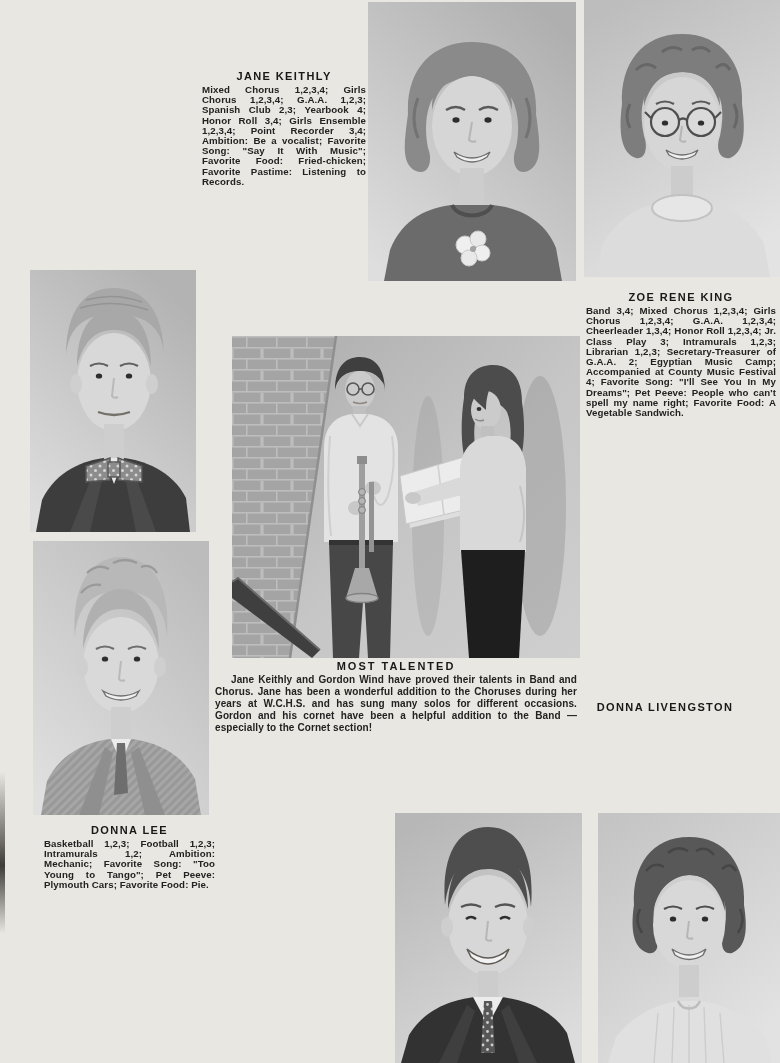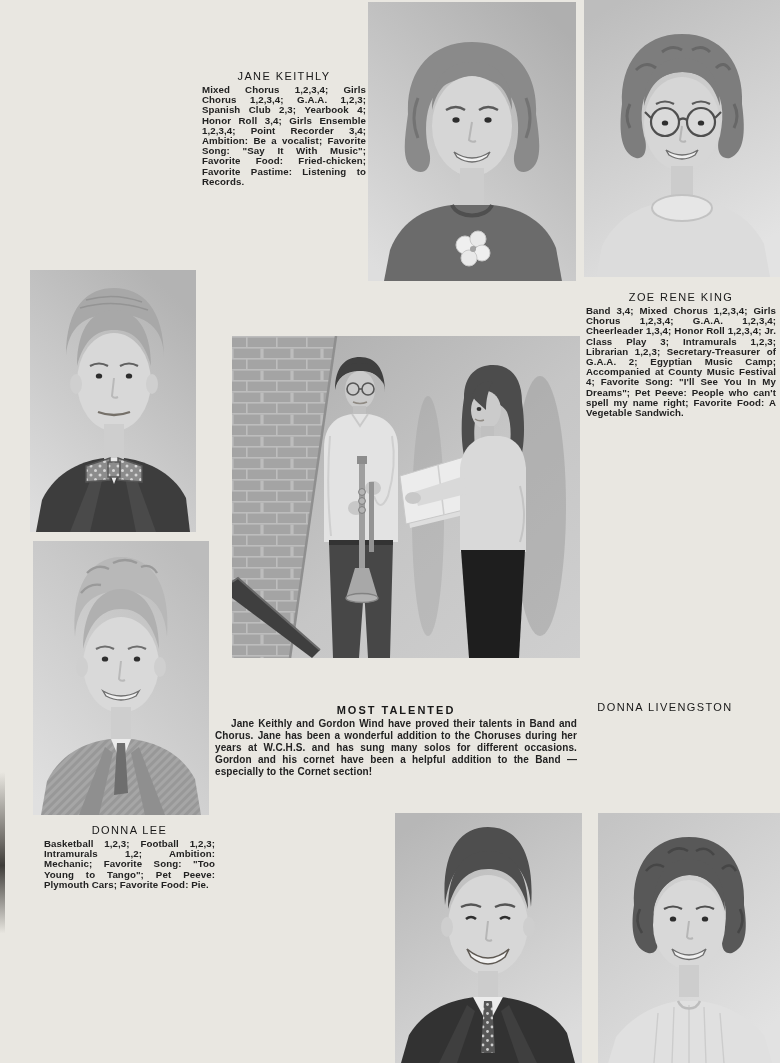--- a/index.html
+++ b/index.html
@@ -6,21 +6,21 @@
   .page{
     position:relative;width:780px;height:1063px;overflow:hidden;
     background:radial-gradient(120% 90% at 45% 35%, #f1efe9 0%, #e9e7e1 55%, #ded dcd4 100%);
     background-color:#e9e7e1;
     font-family:"Liberation Sans", sans-serif;color:#1c1c1c;
   }
   .photo{position:absolute;}
   .photo svg{display:block;}
   .entry,.caption{position:absolute;}
   .ename{
-    margin:0 0 3px 0;font-size:11px;font-weight:normal;letter-spacing:1.4px;
+    margin:0 0 3px 0;font-size:11px;font-weight:bold;letter-spacing:1.4px;
     text-align:center;white-space:nowrap;color:#181818;
   }
   .ebio{
     margin:0;font-size:9.7px;line-height:10.2px;font-weight:bold;
     letter-spacing:0.1px;text-align:justify;color:#222;
   }
   .ctitle{
     margin:0;font-size:11px;font-weight:bold;letter-spacing:2px;
     text-align:center;color:#181818;
   }
@@ -343,21 +343,21 @@
     <h3 class="ename">JANE KEITHLY</h3>
     <p class="ebio">Mixed Chorus 1,2,3,4; Girls Chorus 1,2,3,4; G.A.A. 1,2,3; Spanish Club 2,3; Yearbook 4; Honor Roll 3,4; Girls Ensemble 1,2,3,4; Point Recorder 3,4; Ambition: Be a vocalist; Favorite Song: "Say It With Music"; Favorite Food: Fried-chicken; Favorite Pastime: Listening to Records.</p>
   </section>
 
 
   <section class="entry" style="left:586px;top:291px;width:190px">
     <h3 class="ename">ZOE RENE KING</h3>
     <p class="ebio">Band 3,4; Mixed Chorus 1,2,3,4; Girls Chorus 1,2,3,4; G.A.A. 1,2,3,4; Cheerleader 1,3,4; Honor Roll 1,2,3,4; Jr. Class Play 3; Intramurals 1,2,3; Librarian 1,2,3; Secretary-Treasurer of G.A.A. 2; Egyptian Music Camp; Accompanied at County Music Festival 4; Favorite Song: "I'll See You In My Dreams"; Pet Peeve: People who can't spell my name right; Favorite Food: A Vegetable Sandwich.</p>
   </section>
 
-  <section class="caption" style="left:215px;top:704px;width:362px">
+  <section class="caption" style="left:215px;top:660px;width:362px">
     <h3 class="ctitle">MOST TALENTED</h3>
     <p class="cbody">Jane Keithly and Gordon Wind have proved their talents in Band and Chorus. Jane has been a wonderful addition to the Choruses during her years at W.C.H.S. and has sung many solos for different occasions. Gordon and his cornet have been a helpful addition to the Band — especially to the Cornet section!</p>
   </section>
 
   <section class="entry" style="left:568px;top:701px;width:194px">
     <h3 class="ename">DONNA LIVENGSTON</h3>
   </section>
 
   <section class="entry" style="left:44px;top:824px;width:171px">
     <h3 class="ename">DONNA LEE</h3>

